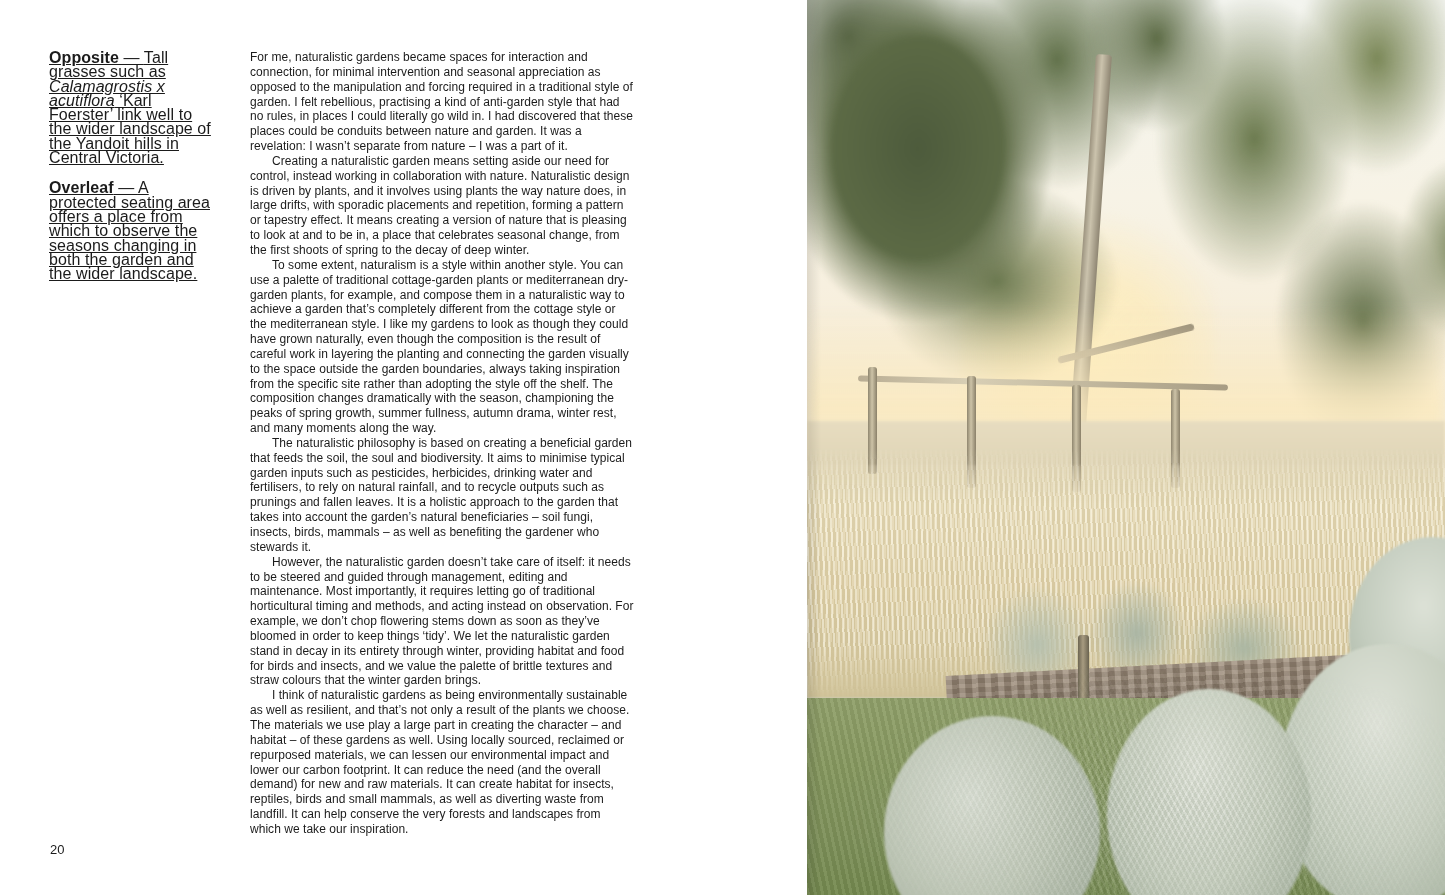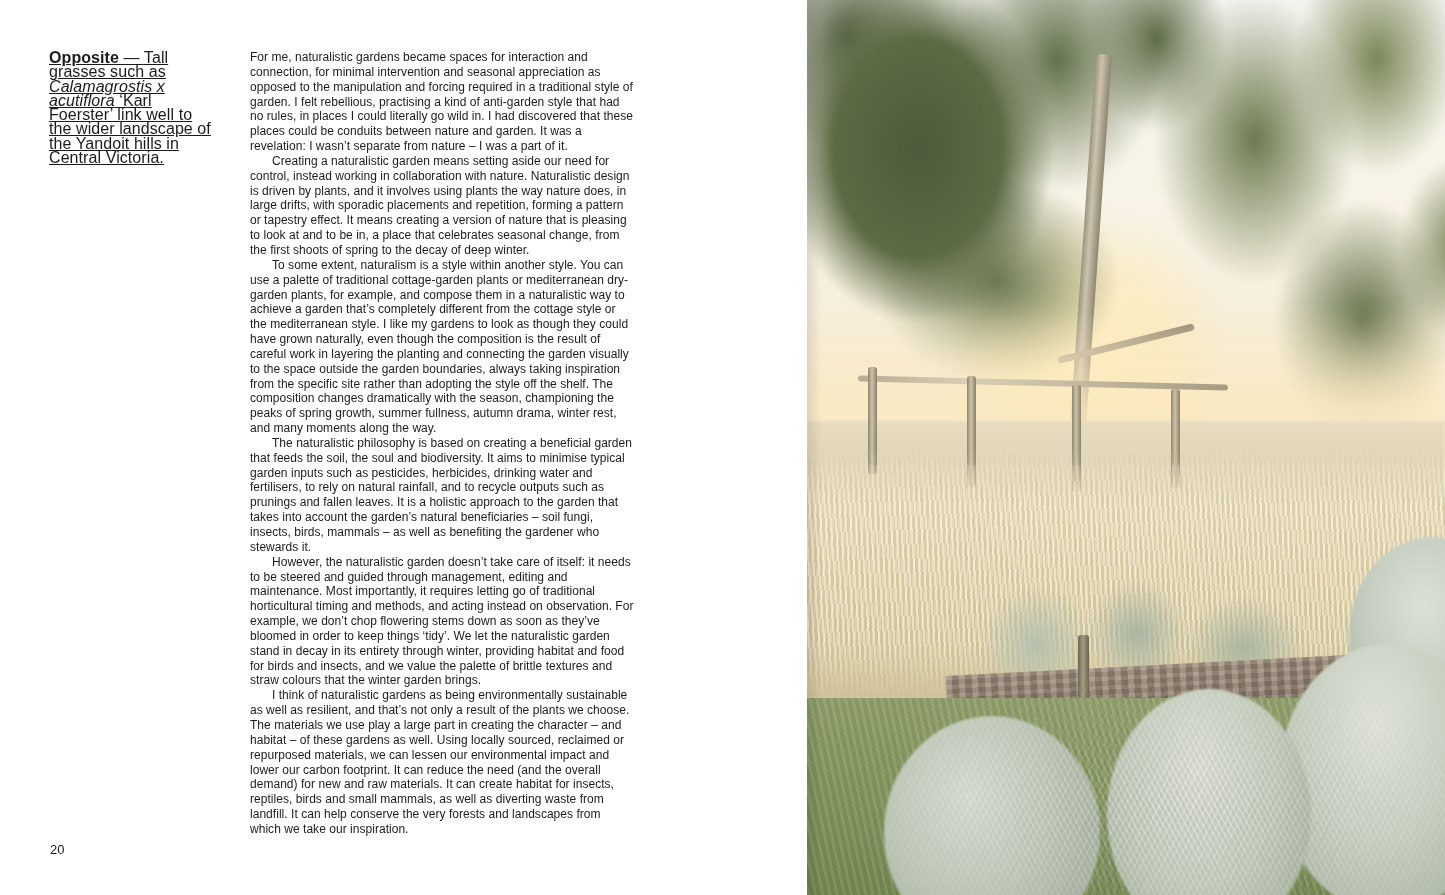--- a/index.html
+++ b/index.html
@@ -289,20 +289,23 @@
 <div class="spread">
 
   <div class="page-left">
 
     <div class="margin-notes">
 
       <div class="note">
         <b>Opposite</b><span> — </span><span>Tall grasses such as </span><i>Calamagrostis x acutiflora</i><span> ‘Karl Foerster’ link well to the wider landscape of the Yandoit hills in Central Victoria.</span>
       </div>
 
+      <div class="note">
+        <b>Overleaf</b><span> — </span><span>A protected seating area offers a place from which to observe the seasons changing in both the garden and the wider landscape.</span>
+      </div>
 
     </div>
 
     <div class="body-col">
       <p>For me, naturalistic gardens became spaces for interaction and connection, for minimal intervention and seasonal appreciation as opposed to the manipulation and forcing required in a traditional style of garden. I felt rebellious, practising a kind of anti-garden style that had no rules, in places I could literally go wild in. I had discovered that these places could be conduits between nature and garden. It was a revelation: I wasn’t separate from nature – I was a part of it.</p>
       <p class="indent">Creating a naturalistic garden means setting aside our need for control, instead working in collaboration with nature. Naturalistic design is driven by plants, and it involves using plants the way nature does, in large drifts, with sporadic placements and repetition, forming a pattern or tapestry effect. It means creating a version of nature that is pleasing to look at and to be in, a place that celebrates seasonal change, from the first shoots of spring to the decay of deep winter.</p>
       <p class="indent">To some extent, naturalism is a style within another style. You can use a palette of traditional cottage-garden plants or mediterranean dry-garden plants, for example, and compose them in a naturalistic way to achieve a garden that’s completely different from the cottage style or the mediterranean style. I like my gardens to look as though they could have grown naturally, even though the composition is the result of careful work in layering the planting and connecting the garden visually to the space outside the garden boundaries, always taking inspiration from the specific site rather than adopting the style off the shelf. The composition changes dramatically with the season, championing the peaks of spring growth, summer fullness, autumn drama, winter rest, and many moments along the way.</p>
       <p class="indent">The naturalistic philosophy is based on creating a beneficial garden that feeds the soil, the soul and biodiversity. It aims to minimise typical garden inputs such as pesticides, herbicides, drinking water and fertilisers, to rely on natural rainfall, and to recycle outputs such as prunings and fallen leaves. It is a holistic approach to the garden that takes into account the garden’s natural beneficiaries – soil fungi, insects, birds, mammals – as well as benefiting the gardener who stewards it.</p>
       <p class="indent">However, the naturalistic garden doesn’t take care of itself: it needs to be steered and guided through management, editing and maintenance. Most importantly, it requires letting go of traditional horticultural timing and methods, and acting instead on observation. For example, we don’t chop flowering stems down as soon as they’ve bloomed in order to keep things ‘tidy’. We let the naturalistic garden stand in decay in its entirety through winter, providing habitat and food for birds and insects, and we value the palette of brittle textures and straw colours that the winter garden brings.</p>
       <p class="indent">I think of naturalistic gardens as being environmentally sustainable as well as resilient, and that’s not only a result of the plants we choose. The materials we use play a large part in creating the character – and habitat – of these gardens as well. Using locally sourced, reclaimed or repurposed materials, we can lessen our environmental impact and lower our carbon footprint. It can reduce the need (and the overall demand) for new and raw materials. It can create habitat for insects, reptiles, birds and small mammals, as well as diverting waste from landfill. It can help conserve the very forests and landscapes from which we take our inspiration.</p>

